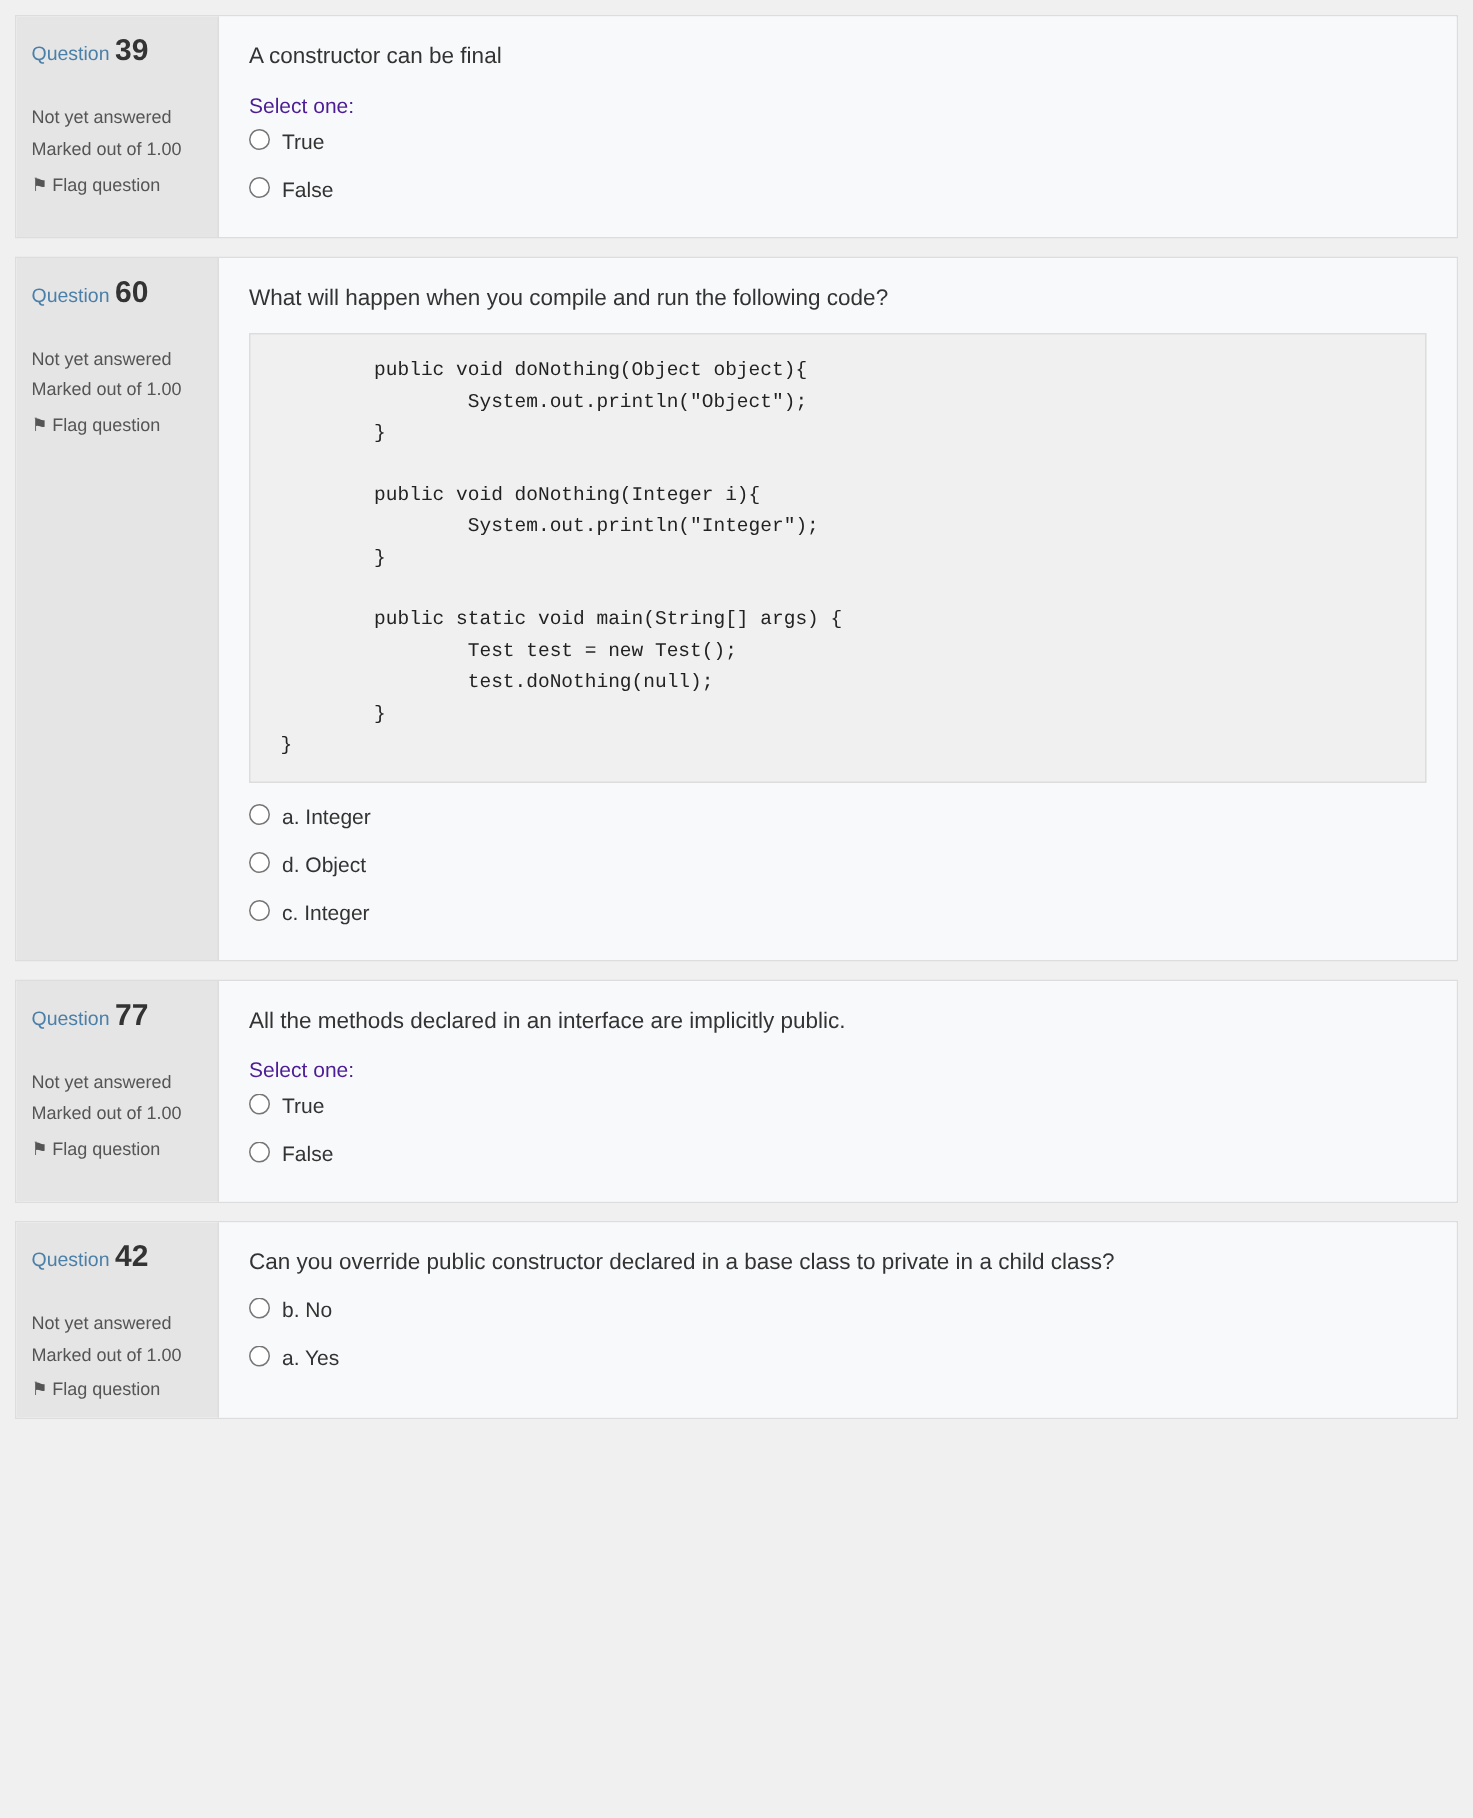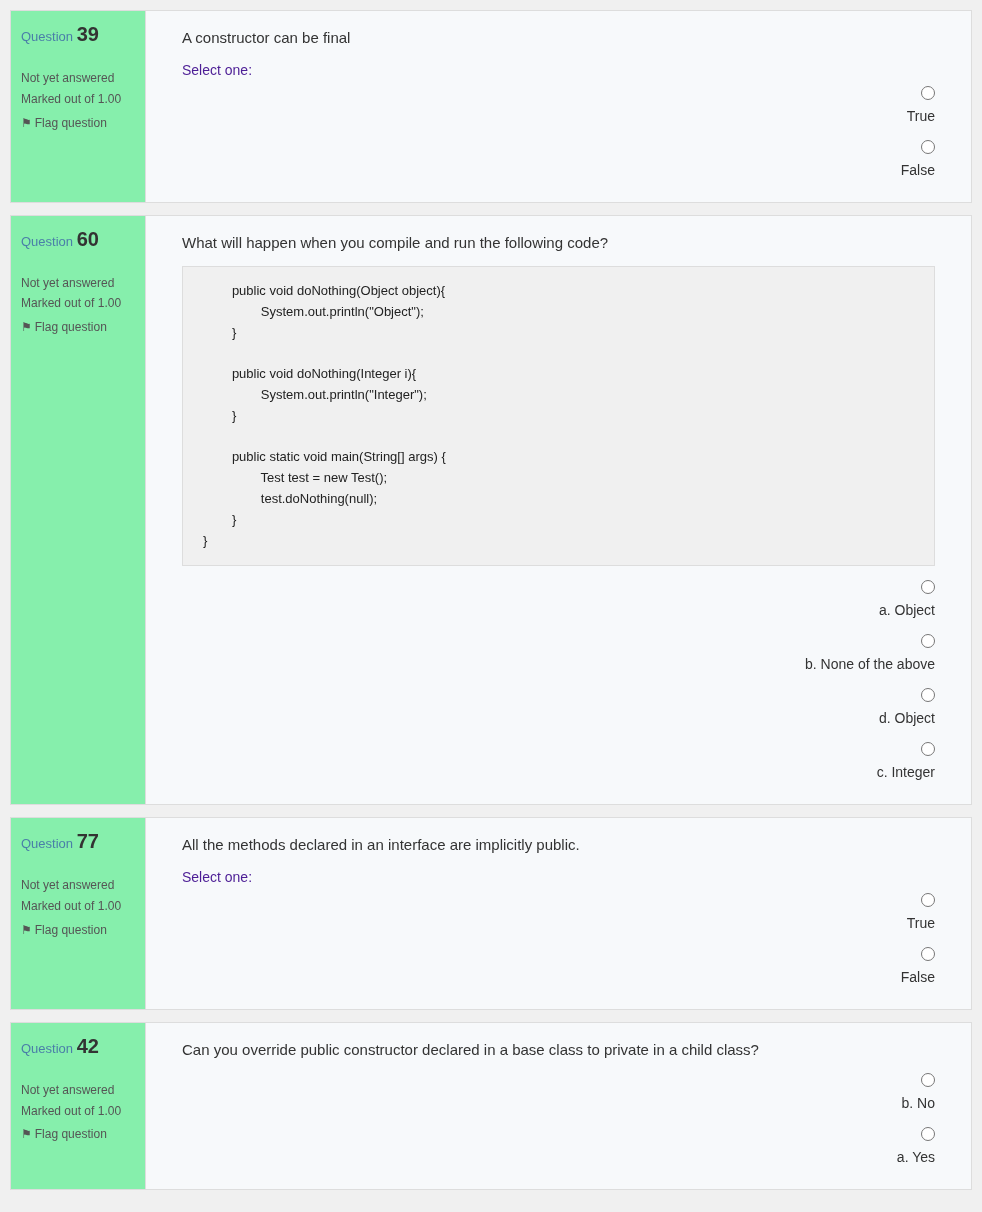--- a/index.html
+++ b/index.html
@@ -19,21 +19,21 @@
     }
     .question-block {
       display: flex;
       flex-direction: row;
       background: #fff;
       border: 1px solid #ddd;
     }
     .question-sidebar {
       width: 135px;
       min-width: 135px;
-      background: #86efac;
+      background: #e5e5e5;
       padding: 12px 10px;
       border-right: 1px solid #ddd;
       display: flex;
       flex-direction: column;
       gap: 4px;
     }
     .question-label {
       font-size: 13px;
       color: #4a7fa8;
     }
@@ -60,53 +60,52 @@
       cursor: pointer;
       display: flex;
       align-items: center;
       gap: 3px;
     }
     .flag-icon {
       font-size: 12px;
     }
     .question-content {
       flex: 1;
-      padding: 16px 36px;
+      padding: 16px 20px;
       background: #f7f9fb;
     }
     .question-text {
       font-size: 15px;
       color: #333;
       margin-bottom: 12px;
       line-height: 1.5;
     }
     .select-one-label {
       font-size: 14px;
       color: #4c1d95;
       margin-bottom: 8px;
     }
     .radio-option {
       display: flex;
-      align-items: flex-end;
+      align-items: flex-start;
       gap: 8px;
       margin-bottom: 8px;
       font-size: 14px;
       color: #333;
-      flex-direction: column;
     }
     .radio-option input[type="radio"] {
       width: 14px;
       height: 14px;
       accent-color: #555;
     }
     .code-block {
       background: #f0f0f0;
       border: 1px solid #ddd;
       padding: 14px 20px;
-      font-family: Liberation Sans, sans-serif;
+      font-family: Liberation Mono, monospace;
       font-size: 13px;
       line-height: 1.6;
       margin-bottom: 14px;
       white-space: pre;
       color: #222;
     }
     .options-list {
       display: flex;
       flex-direction: column;
       gap: 8px;
@@ -163,25 +162,21 @@
         }
 
         public static void main(String[] args) {
                 Test test = new Test();
                 test.doNothing(null);
         }
 }</pre>
         <div class="options-list">
           <div class="radio-option">
             <input type="radio" name="q40" value="a" style="">
-            <span>a. Object</span>
-          </div>
-          <div class="radio-option">
-            <input type="radio" name="q40" value="b" style="">
-            <span>b. None of the above</span>
+            <span>a. Integer</span>
           </div>
           <div class="radio-option">
             <input type="radio" name="q40" value="d" style="">
             <span>d. Object</span>
           </div>
           <div class="radio-option">
             <input type="radio" name="q40" value="c" style="">
             <span>c. Integer</span>
           </div>
         </div>

